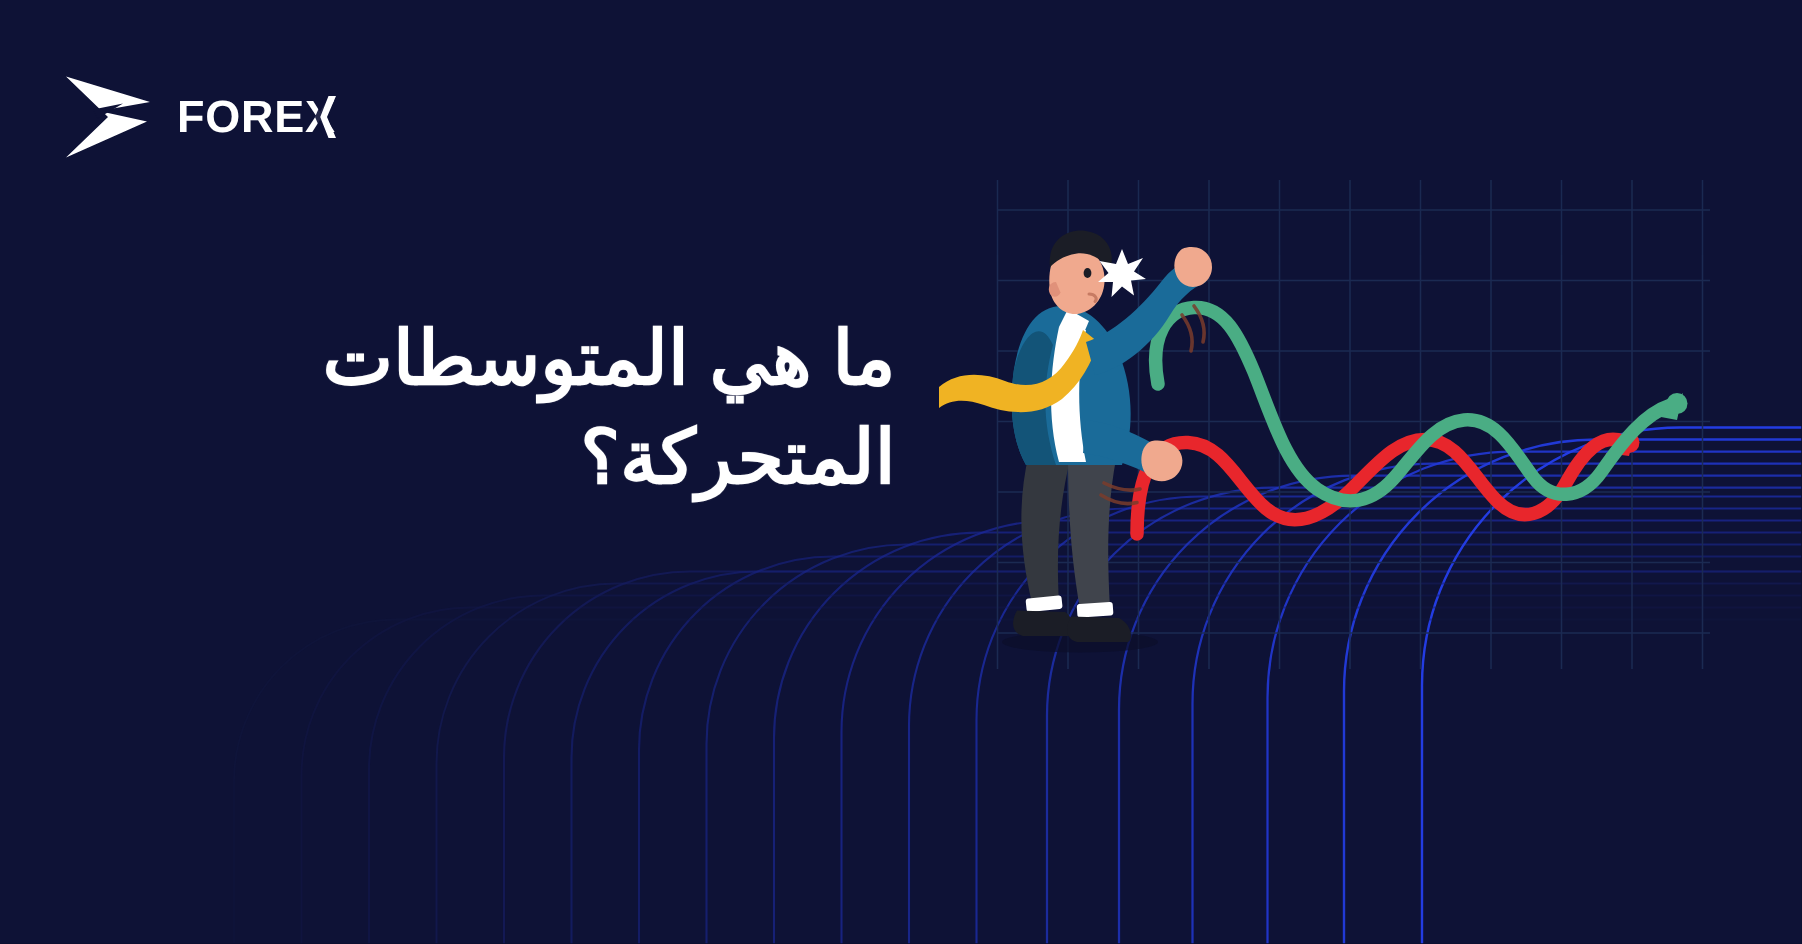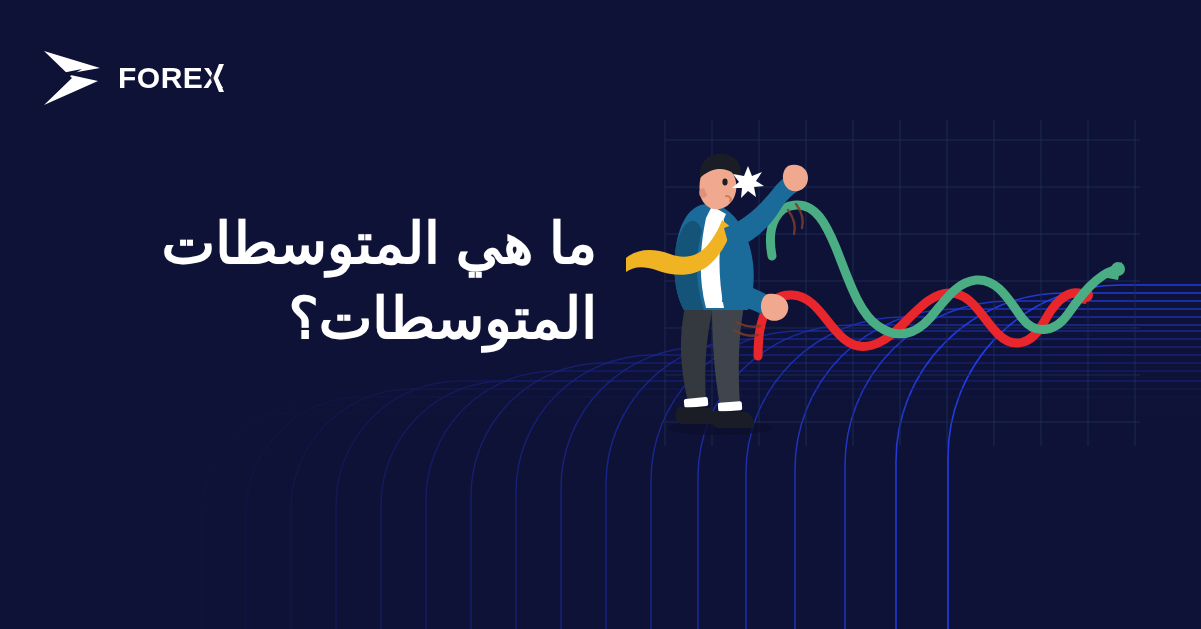--- a/index.html
+++ b/index.html
@@ -46,21 +46,21 @@
 
   
   #headline {
     position: absolute;
     right: 604px;
     top: 206px;
     width: 545px;
     text-align: right;
     direction: rtl;
     color: #ffffff;
-    font-size: 57px;
+    font-size: 50px;
     line-height: 1.32;
     font-weight: 700;
     letter-spacing: 0px;
     text-shadow: 0 0 1px rgba(255,255,255,0.25);
   }
 
   
   #illustration {
     position: absolute;
     left: 620px;
@@ -114,21 +114,21 @@
     </svg>
     <svg id="logo-word" viewBox="0 0 132 34" xmlns="http://www.w3.org/2000/svg">
       <text x="0" y="27" fill="#ffffff" font-family="Liberation Sans, sans-serif" font-size="30" font-weight="700" letter-spacing="0.5">FOREX</text>
       <path d="M98 3 L104 3 L98 17 L104 31 L98 31 L92 17 Z" fill="#0e1236" opacity="0.9"></path>
       <path d="M101 3 L106 3 L100 17 L106 31 L101 31 L95.5 17 Z" fill="#ffffff"></path>
     </svg>
   </div>
 
   <div id="headline">
     <div>ما هي المتوسطات</div>
-    <div>المتوسطات؟</div>
+    <div>المتحركة؟</div>
   </div>
 
   <div id="illustration">
     <svg width="581" height="350" viewBox="0 0 581 350" xmlns="http://www.w3.org/2000/svg">
 
       <g stroke="#1c2c54" stroke-width="1" fill="none" opacity="0.95">
         <line x1="45" y1="44" x2="520" y2="44"></line>
         <line x1="45" y1="91" x2="520" y2="91"></line>
         <line x1="45" y1="138" x2="520" y2="138"></line>
         <line x1="45" y1="185" x2="520" y2="185"></line>

